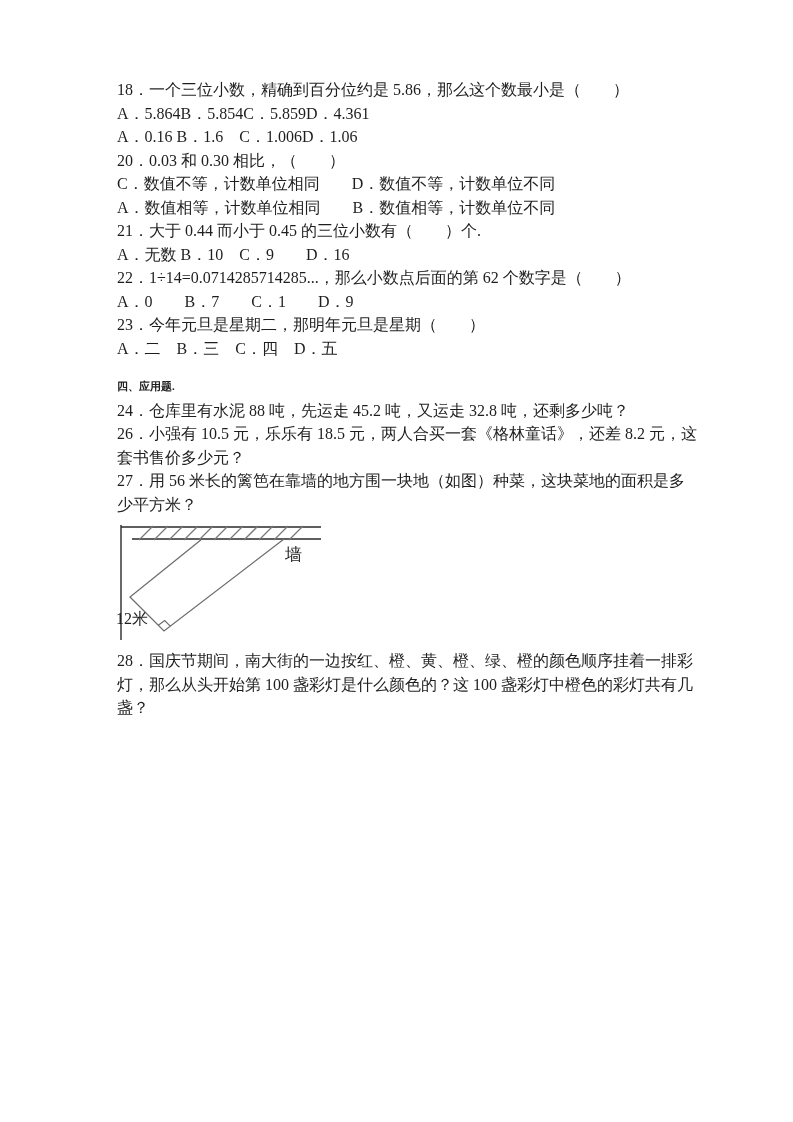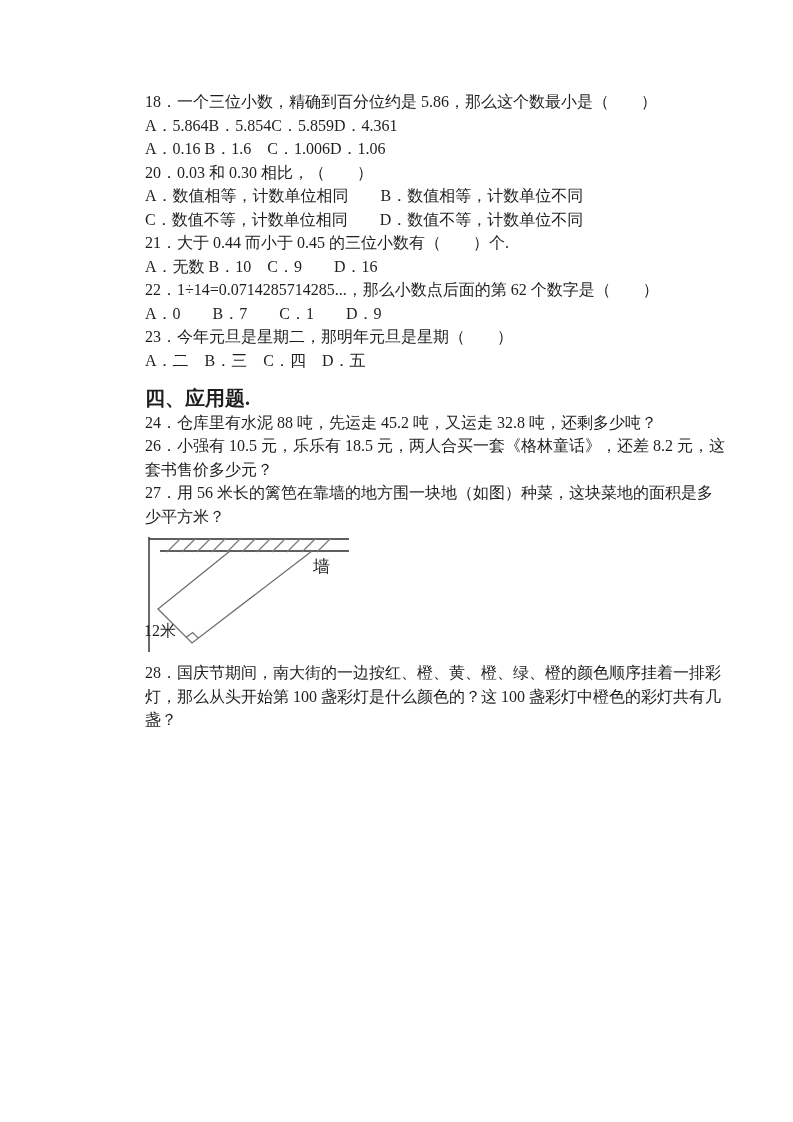--- a/index.html
+++ b/index.html
@@ -7,34 +7,33 @@
     width: 793px;
     height: 1122px;
     background: #ffffff;
     font-family: "Liberation Serif", "DejaVu Serif", serif;
     color: #1e1e1e;
     overflow: hidden;
   }
   .content {
     position: absolute;
     left: 117px;
-    top: 90px;
+    top: 78px;
     width: 580px;
-    margin-left: 28px;
   }
   .line {
     margin: 0;
     font-size: 16px;
     line-height: 23.5px;
     white-space: pre-wrap;
     word-break: break-all;
   }
   .section-title {
     margin: 15px 0 0 0;
-    font-size: 20px;
+    font-size: 11px;
     line-height: 23.5px;
     font-weight: bold;
   }
   .figure-wrap {
     margin: 4px 0 2px -4px;
     line-height: 0;
   }
   .fig-label {
     font-family: "Liberation Serif", "DejaVu Serif", serif;
     fill: #1e1e1e;
@@ -44,22 +43,22 @@
 <body>
 
 <div class="content">
 
   <p class="line">18．一个三位小数，精确到百分位约是 5.86，那么这个数最小是（　　）</p>
   <p class="line">A．5.864B．5.854C．5.859D．4.361</p>
 
   <p class="line">A．0.16 B．1.6　C．1.006D．1.06</p>
 
   <p class="line">20．0.03 和 0.30 相比，（　　）</p>
+  <p class="line">C．数值不等，计数单位相同　　D．数值不等，计数单位不同</p>
   <p class="line">A．数值相等，计数单位相同　　B．数值相等，计数单位不同</p>
-  <p class="line">C．数值不等，计数单位相同　　D．数值不等，计数单位不同</p>
 
   <p class="line">21．大于 0.44 而小于 0.45 的三位小数有（　　）个.</p>
   <p class="line">A．无数 B．10　C．9　　D．16</p>
 
   <p class="line">22．1÷14=0.0714285714285...，那么小数点后面的第 62 个数字是（　　）</p>
   <p class="line">A．0　　B．7　　C．1　　D．9</p>
 
   <p class="line">23．今年元旦是星期二，那明年元旦是星期（　　）</p>
   <p class="line">A．二　B．三　C．四　D．五</p>
 

